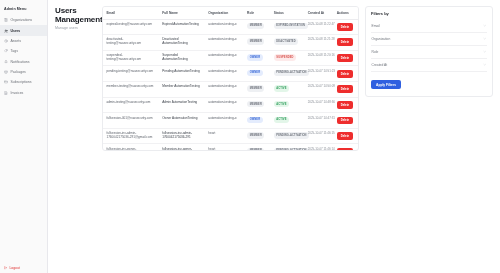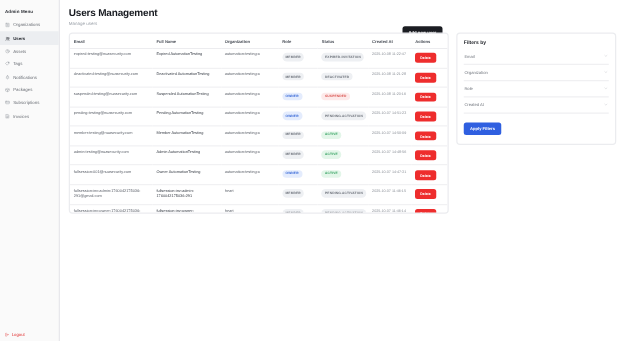--- a/index.html
+++ b/index.html
@@ -42,21 +42,21 @@
   }
   .logout .ico { width: 3.4px; height: 3.4px; }
   .logout .ico svg { width: 3.4px; height: 3.4px; display:block; }
 
   
   .main {
     flex: 1 1 auto; height: 273px;
     background: #ffffff;
     padding: 6px 7px 0 7px;
     position: relative;
-    display: flex; flex-direction: column;
+    display: flex; flex-direction: row;
   }
   .page-head { margin-bottom: 5px; }
   .page-title { font-size: 8px; font-weight: 700; color: #171a20; letter-spacing: -.15px; }
   .page-sub { font-size: 3.6px; color: #9aa0a8; margin-top: 1.5px; }
 
   .add-btn {
     position: absolute; right: 146px; top: 21px;
     background: #1b1d22; color: #fff;
     font-size: 3.4px; font-weight: 600;
     padding: 2.6px 5px; border-radius: 2px;

